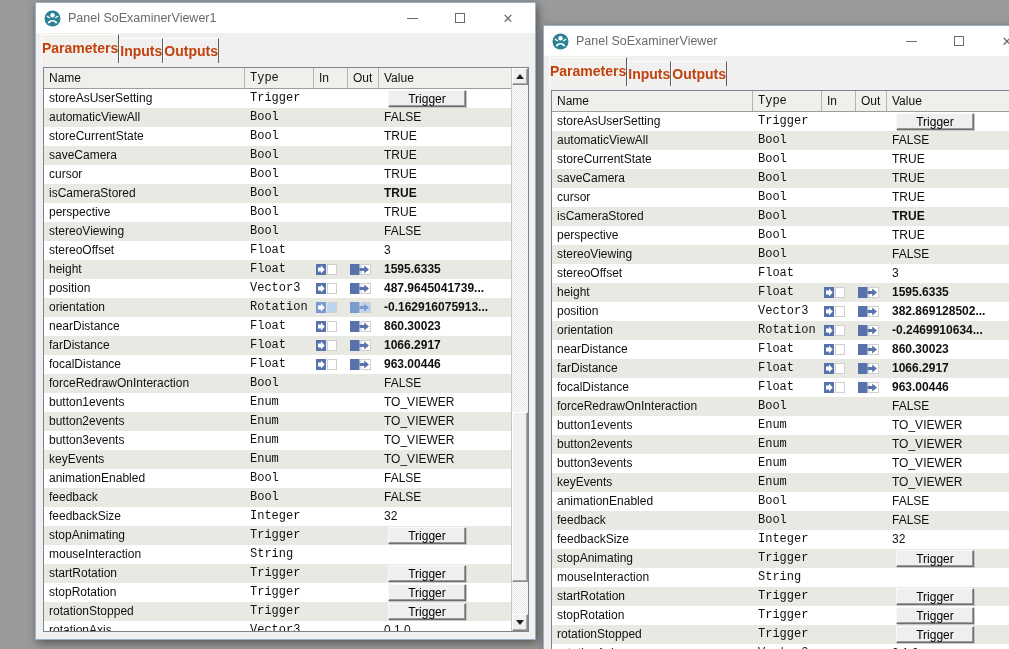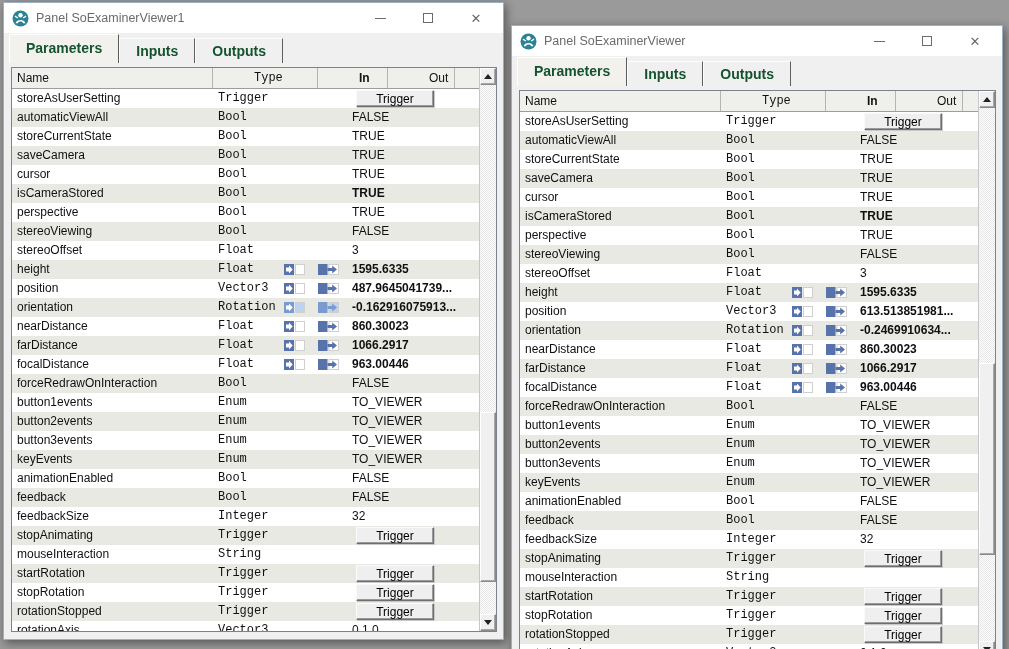--- a/index.html
+++ b/index.html
@@ -1,51 +1,51 @@
 <!DOCTYPE html>
 <html><head>
 <meta charset="utf-8">
 <style>
   * { margin:0; padding:0; box-sizing:border-box; }
   html,body { width:1009px; height:649px; overflow:hidden; }
   body { background:#9a9a9a; font-family:"Liberation Sans", sans-serif; position:relative; }
 
   .window { position:absolute; background:#f0f0f0; border:1px solid #9ab0c6;
-            box-shadow:2px 3px 9px rgba(0,0,0,0.45); }
+            box-shadow:2px 3px 9px rgba(0,0,0,0.45);margin-left:32px; }
   .w0 { left:3px; top:2px; width:501px; height:638px; }
   .w1 { left:511px; top:25px; width:492px; height:642px; }
 
   
   .titlebar { height:30px; background:#ffffff; display:flex; align-items:center; padding:0 8px; }
   .app-icon { width:17px; height:17px; flex:0 0 auto; margin-right:7px; }
   .title-text { font-size:12.5px; color:#6b6b6b; flex:1 1 auto; white-space:nowrap; overflow:hidden; }
   .win-controls { display:flex; align-items:center; gap:34px; padding-right:12px; }
   .ctl { width:14px; height:14px; display:flex; align-items:center; justify-content:center; cursor:default; }
   .glyph-min { width:11px; height:1px; background:#6b6b6b; display:block; }
   .glyph-max { width:10px; height:10px; border:1px solid #6b6b6b; display:block; }
   .glyph-close { color:#6b6b6b; font-size:13px; line-height:13px; }
 
   
   .tabbar { display:flex; align-items:flex-end; height:30px; padding-left:5px; background:#f0f0f0; }
-  .tab { height:25px; line-height:24px; padding:0 16px; font-weight:bold; font-size:14px; color:#14532d;
+  .tab { height:25px; line-height:24px; padding:0 0; font-weight:bold; font-size:14px; color:#c2410c;
          background:#f0f0f0; border-top:1px solid #fdfdfd; border-left:1px solid #fdfdfd;
          border-right:1px solid #5f5f5f; white-space:nowrap; }
   .tab.active { height:29px; line-height:27px; background:#f2f1ee;
          border-top:1px solid #ffffff; border-left:1px solid #ffffff; border-right:1px solid #5a5a5a; }
 
   
   .tablewrap { position:absolute; top:64px; left:7px; right:6px; bottom:7px;
                border:1px solid #7d838c; background:#ffffff; display:flex; overflow:hidden; }
   .grid { flex:1 1 auto; overflow:hidden; display:flex; flex-direction:column; }
-  .thead { display:flex; height:21px; flex:0 0 auto; background:#efefec; border-bottom:1px solid #9d9d9d;gap:36px; }
+  .thead { display:flex; height:21px; flex:0 0 auto; background:#efefec; border-bottom:1px solid #9d9d9d; }
   .hcell { font-size:12px; color:#111; line-height:20px; padding-left:5px;
            border-right:1px solid #b4b4b4; overflow:hidden; white-space:nowrap; }
   .c-name  { width:201px; flex:0 0 auto; }
   .c-type  { width:69px;  flex:0 0 auto;font-family:Liberation Mono, monospace; }
-  .c-in    { width:34px;  flex:0 0 auto;font-weight:bold; }
+  .c-in    { width:34px;  flex:0 0 auto; }
   .c-out   { width:31px;  flex:0 0 auto; }
   .c-value { flex:1 1 auto; }
   .hcell.c-value { border-right:none; }
 
   .tbody { flex:1 1 auto; overflow:hidden; }
   .trow { display:flex; height:19px; background:#ffffff; }
   .trow.alt { background:#e9e9e4;justify-content:flex-end; }
   .tcell { font-size:12px; color:#101010; line-height:19px; padding-left:5px;
            white-space:nowrap; overflow:hidden; }
   .tcell.c-in, .tcell.c-out { padding-left:2px; display:flex; align-items:center; }
@@ -545,21 +545,21 @@
     <rect x="11.5" y="0.5" width="9" height="10" fill="#ffffff" stroke="#cfcfcf" stroke-width="1"></rect>
   </svg>
             </div>
             <div class="tcell c-out">
               <svg class="io" width="21" height="11" viewBox="0 0 21 11">
     <rect x="0" y="0" width="9.5" height="11" fill="#5873ac"></rect>
     <rect x="11" y="0.5" width="9.5" height="10" fill="#ffffff" stroke="#cfcfcf" stroke-width="1"></rect>
     <path d="M9.5,4 L14.2,4 L14.2,1.6 L19,5.5 L14.2,9.4 L14.2,7 L9.5,7 Z" fill="#5873ac"></path>
   </svg>
             </div>
-            <div class="tcell c-value bold">613.513851981...</div>
+            <div class="tcell c-value bold">382.869128502...</div>
           </div>
           <div class="trow alt">
             <div class="tcell c-name">orientation</div>
             <div class="tcell c-type">Rotation</div>
             <div class="tcell c-in">
               <svg class="io" width="21" height="11" viewBox="0 0 21 11">
     <rect x="0" y="0" width="10" height="11" fill="#5873ac"></rect>
     <path d="M2,3.6 L5,3.6 L5,1.4 L8.7,5.5 L5,9.6 L5,7.4 L2,7.4 Z" fill="#ffffff"></path>
     <rect x="11.5" y="0.5" width="9" height="10" fill="#ffffff" stroke="#cfcfcf" stroke-width="1"></rect>
   </svg>

